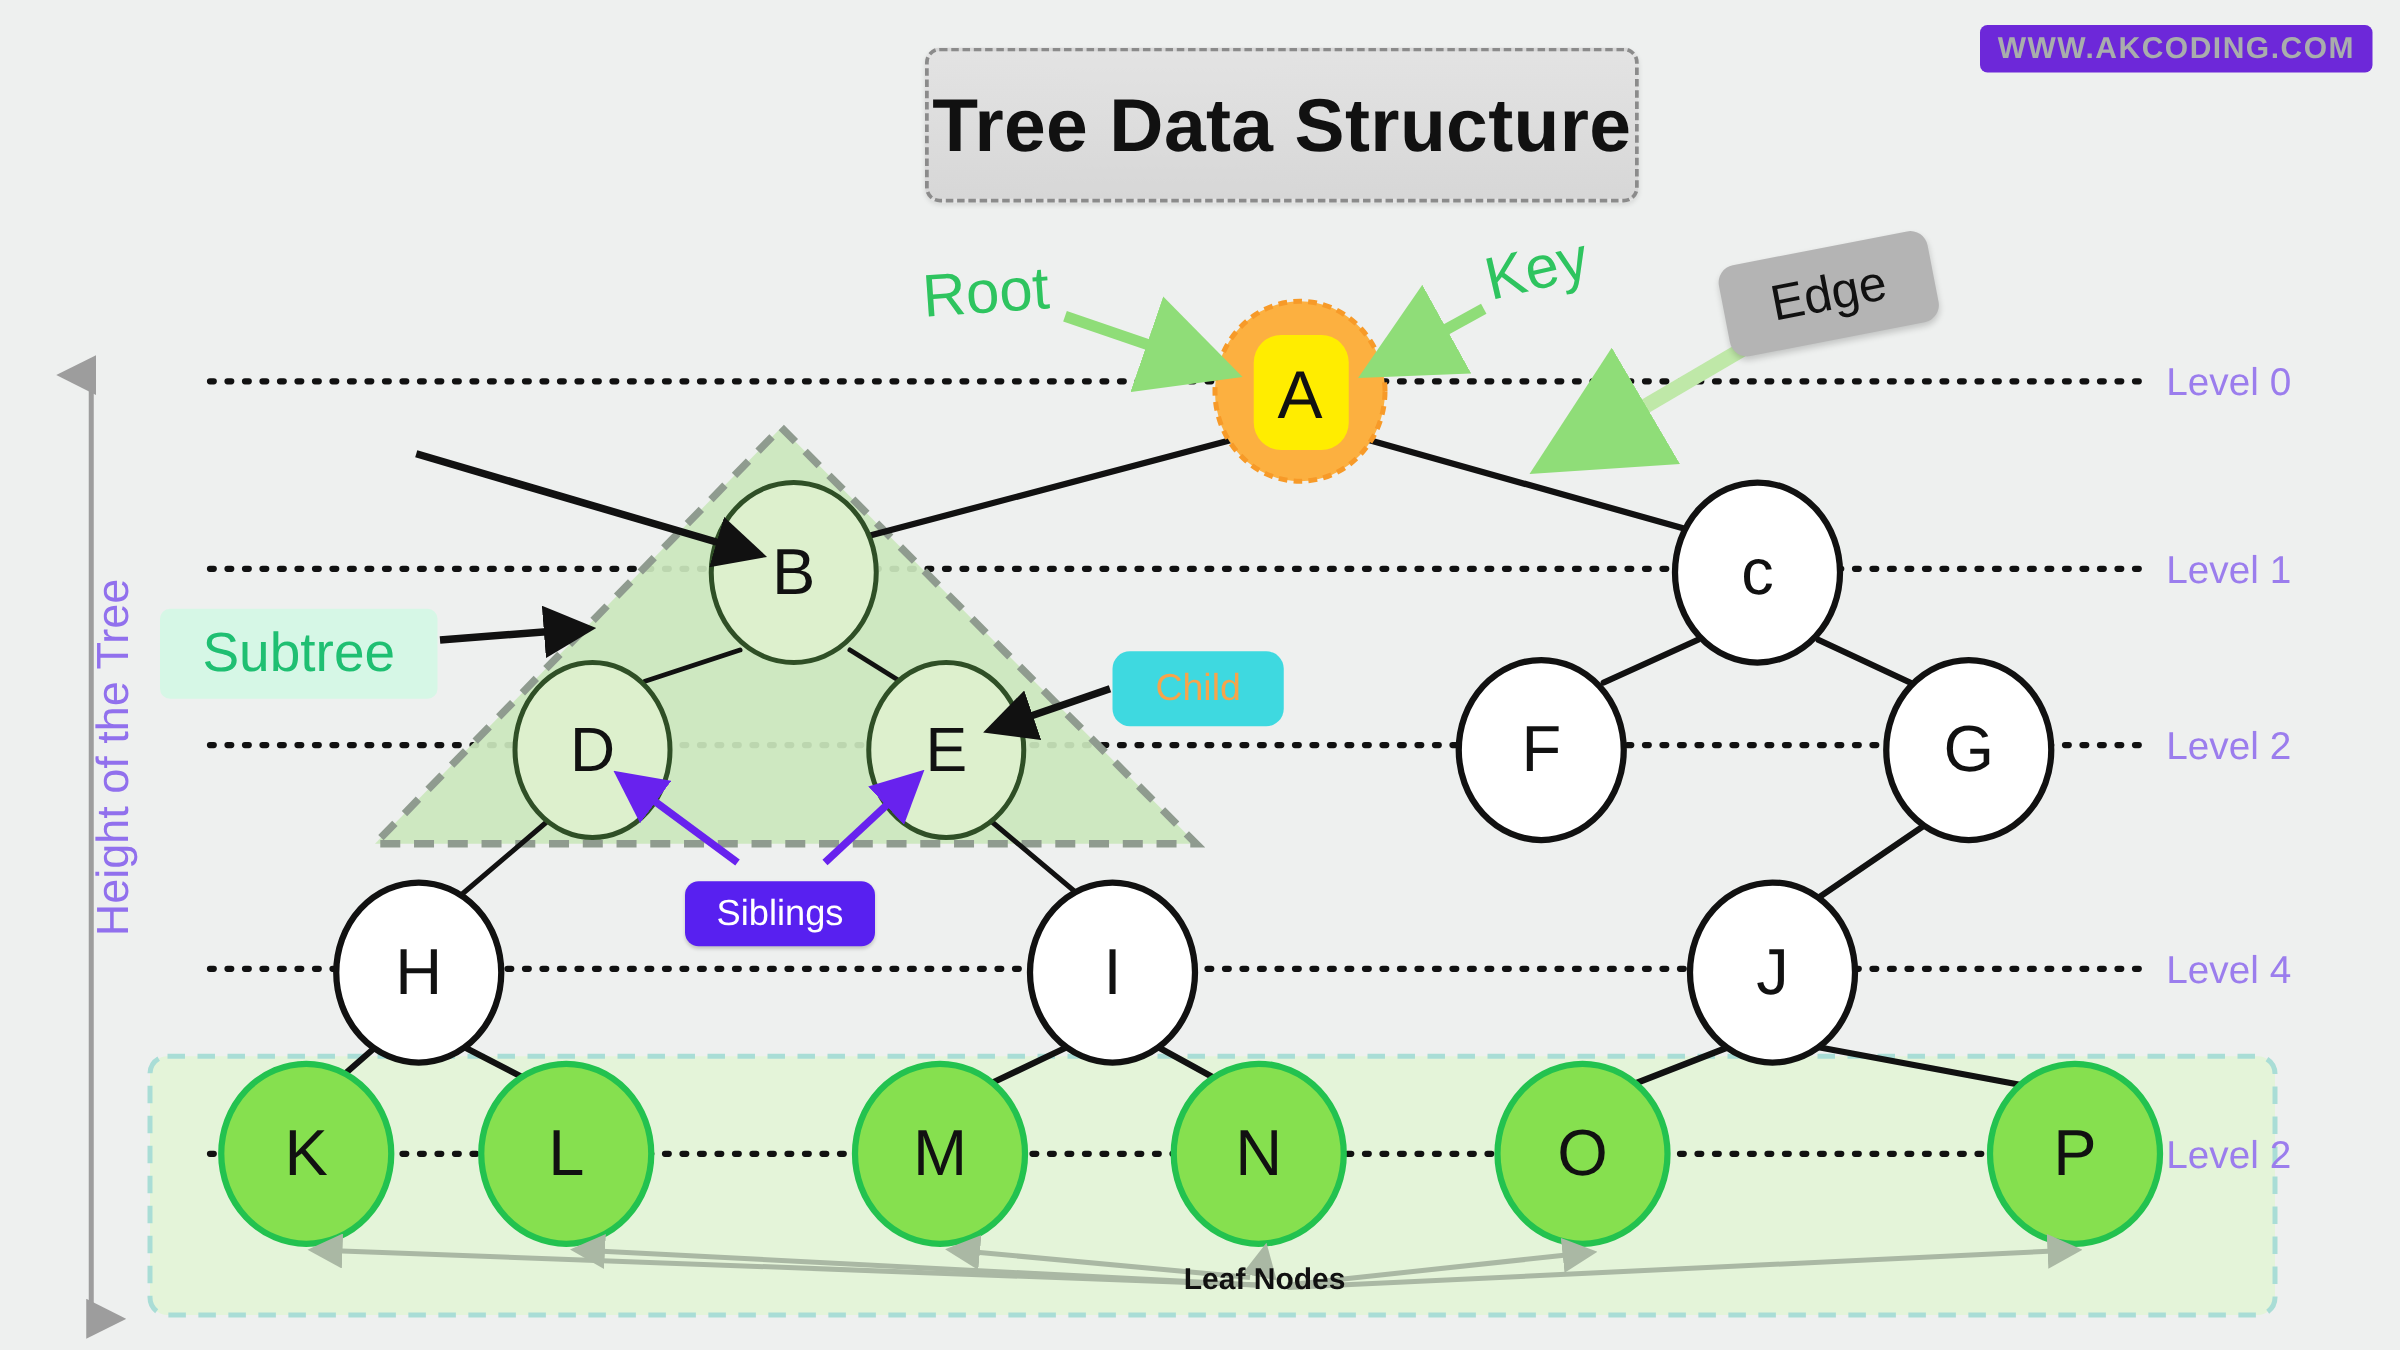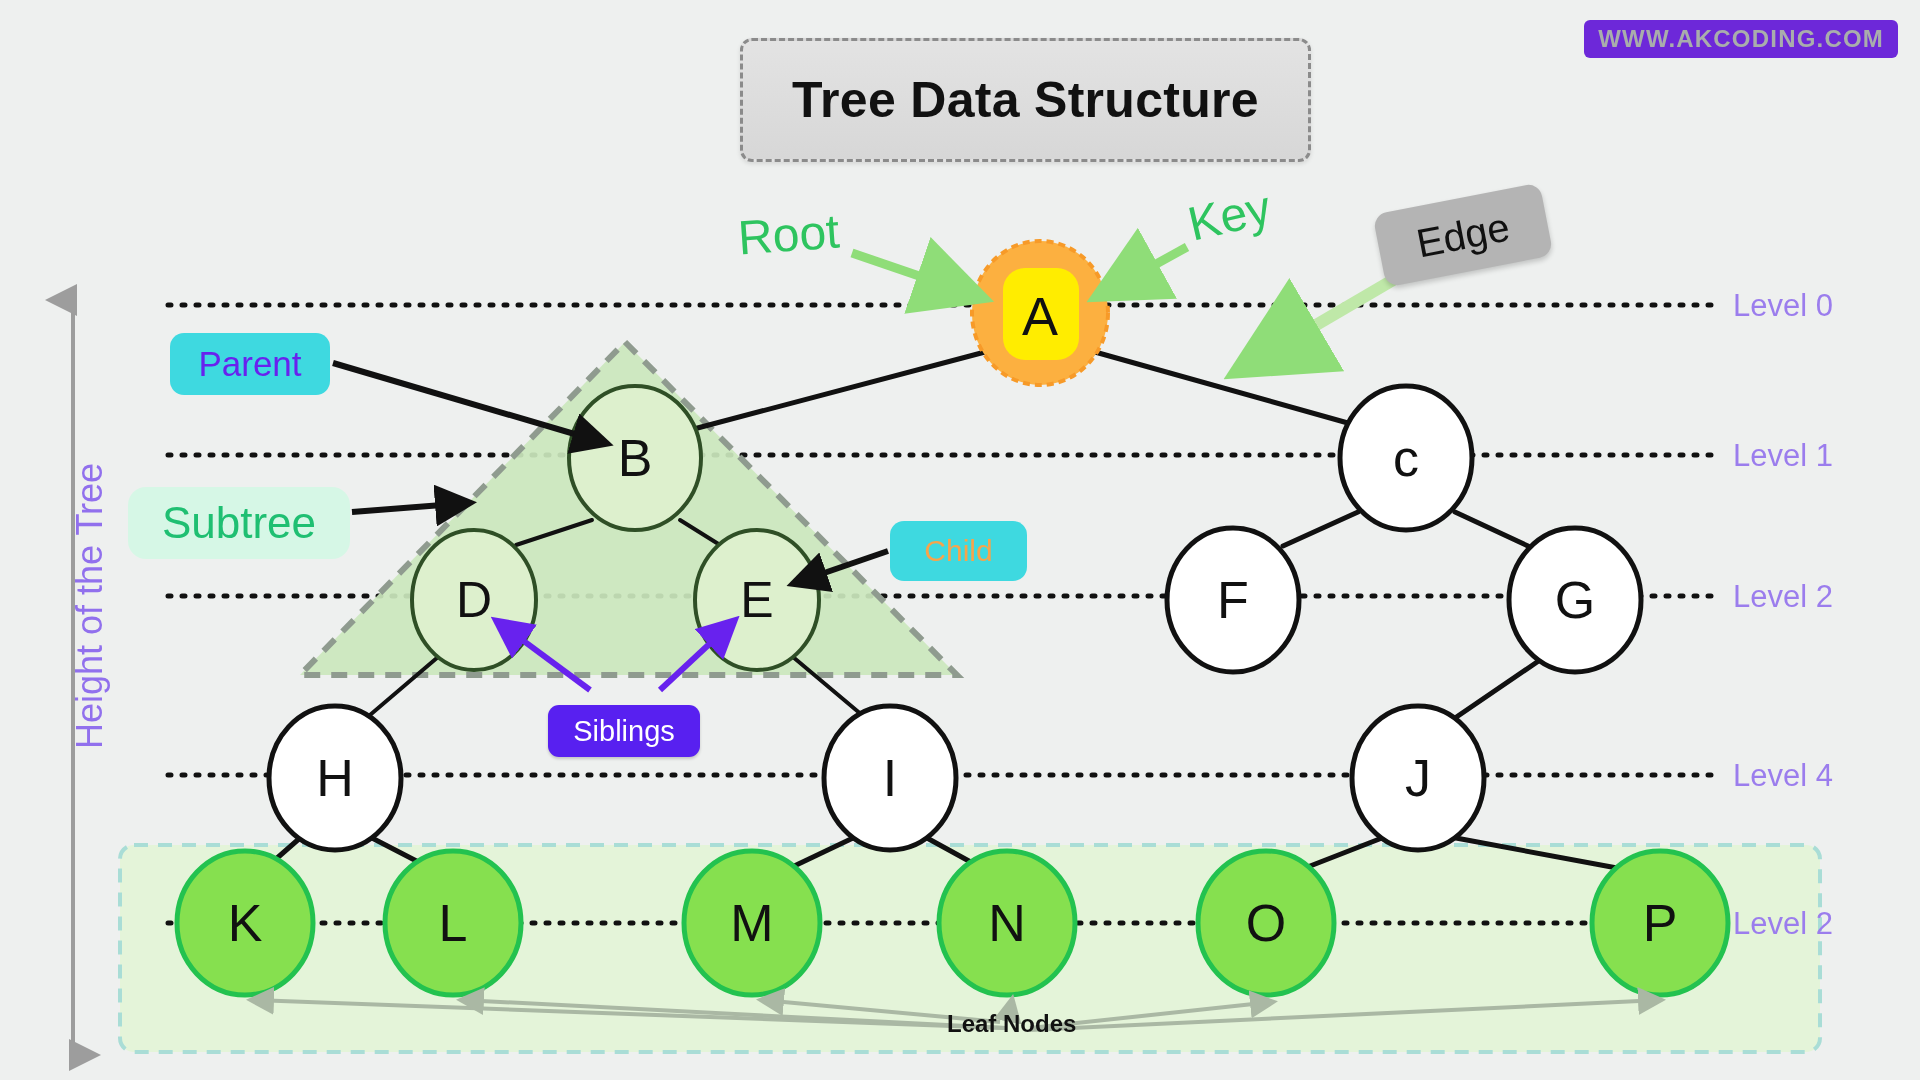--- a/index.html
+++ b/index.html
@@ -21,30 +21,30 @@
   }
 
   
   .title-box{
     position:absolute;left:740px;top:38px;width:565px;height:118px;
     background:linear-gradient(180deg,#e3e3e3,#d7d7d7);
     border:3px dashed #8b8b8b;border-radius:12px;
     display:flex;align-items:center;justify-content:center;
     box-shadow:0 2px 4px rgba(0,0,0,.10);
   }
-  .title-text{font-size:50px;font-weight:bold;color:#111;letter-spacing:.3px;}
+  .title-text{font-size:60px;font-weight:bold;color:#111;letter-spacing:.3px;}
 
   
   .chip{position:absolute;display:flex;align-items:center;justify-content:center;
         border-radius:14px;white-space:nowrap;}
 
   .chip-parent{left:170px;top:333px;width:160px;height:62px;background:#3ed9e0;
                color:#6822ee;font-size:35px;}
   .chip-subtree{left:128px;top:487px;width:222px;height:72px;background:#d6f7e6;
-                color:#1fbf72;font-size:44px;border-radius:18px;}
+                color:#1fbf72;font-size:44px;border-radius:8px;}
   .chip-child{left:890px;top:521px;width:137px;height:60px;background:#3ed9e0;
               color:#f7a44b;font-size:30px;}
   .chip-siblings{left:548px;top:693px;width:152px;height:52px;background:#5820f0;
                  color:#fff;font-size:29px;border-radius:11px;
                  box-shadow:0 2px 3px rgba(0,0,0,.18);margin-top:12px;}
   .chip-edge{left:1378px;top:198px;width:170px;height:74px;background:#b4b4b4;
              color:#111;font-size:40px;border-radius:14px;
              transform:rotate(-11deg);box-shadow:0 3px 5px rgba(0,0,0,.18);}
 
   
@@ -226,21 +226,20 @@
   <div class="watermark">WWW.AKCODING.COM</div>
 
   <div class="title-box">
     <span class="title-text">Tree Data Structure</span>
   </div>
 
   <div class="ann-green ann-root">Root</div>
   <div class="ann-green ann-key">Key</div>
 
   <div class="chip chip-edge">Edge</div>
-  <div class="chip chip-parent">Parent</div>
   <div class="chip chip-subtree">Subtree</div>
   <div class="chip chip-child">Child</div>
   <div class="chip chip-siblings">Siblings</div>
 
   <div class="leaf-caption">Leaf Nodes</div>
 
   <div class="height-label">Height of the Tree</div>
 
   <div class="level-label" style="top:288px">Level 0</div>
   <div class="level-label" style="top:438px">Level 1</div>

